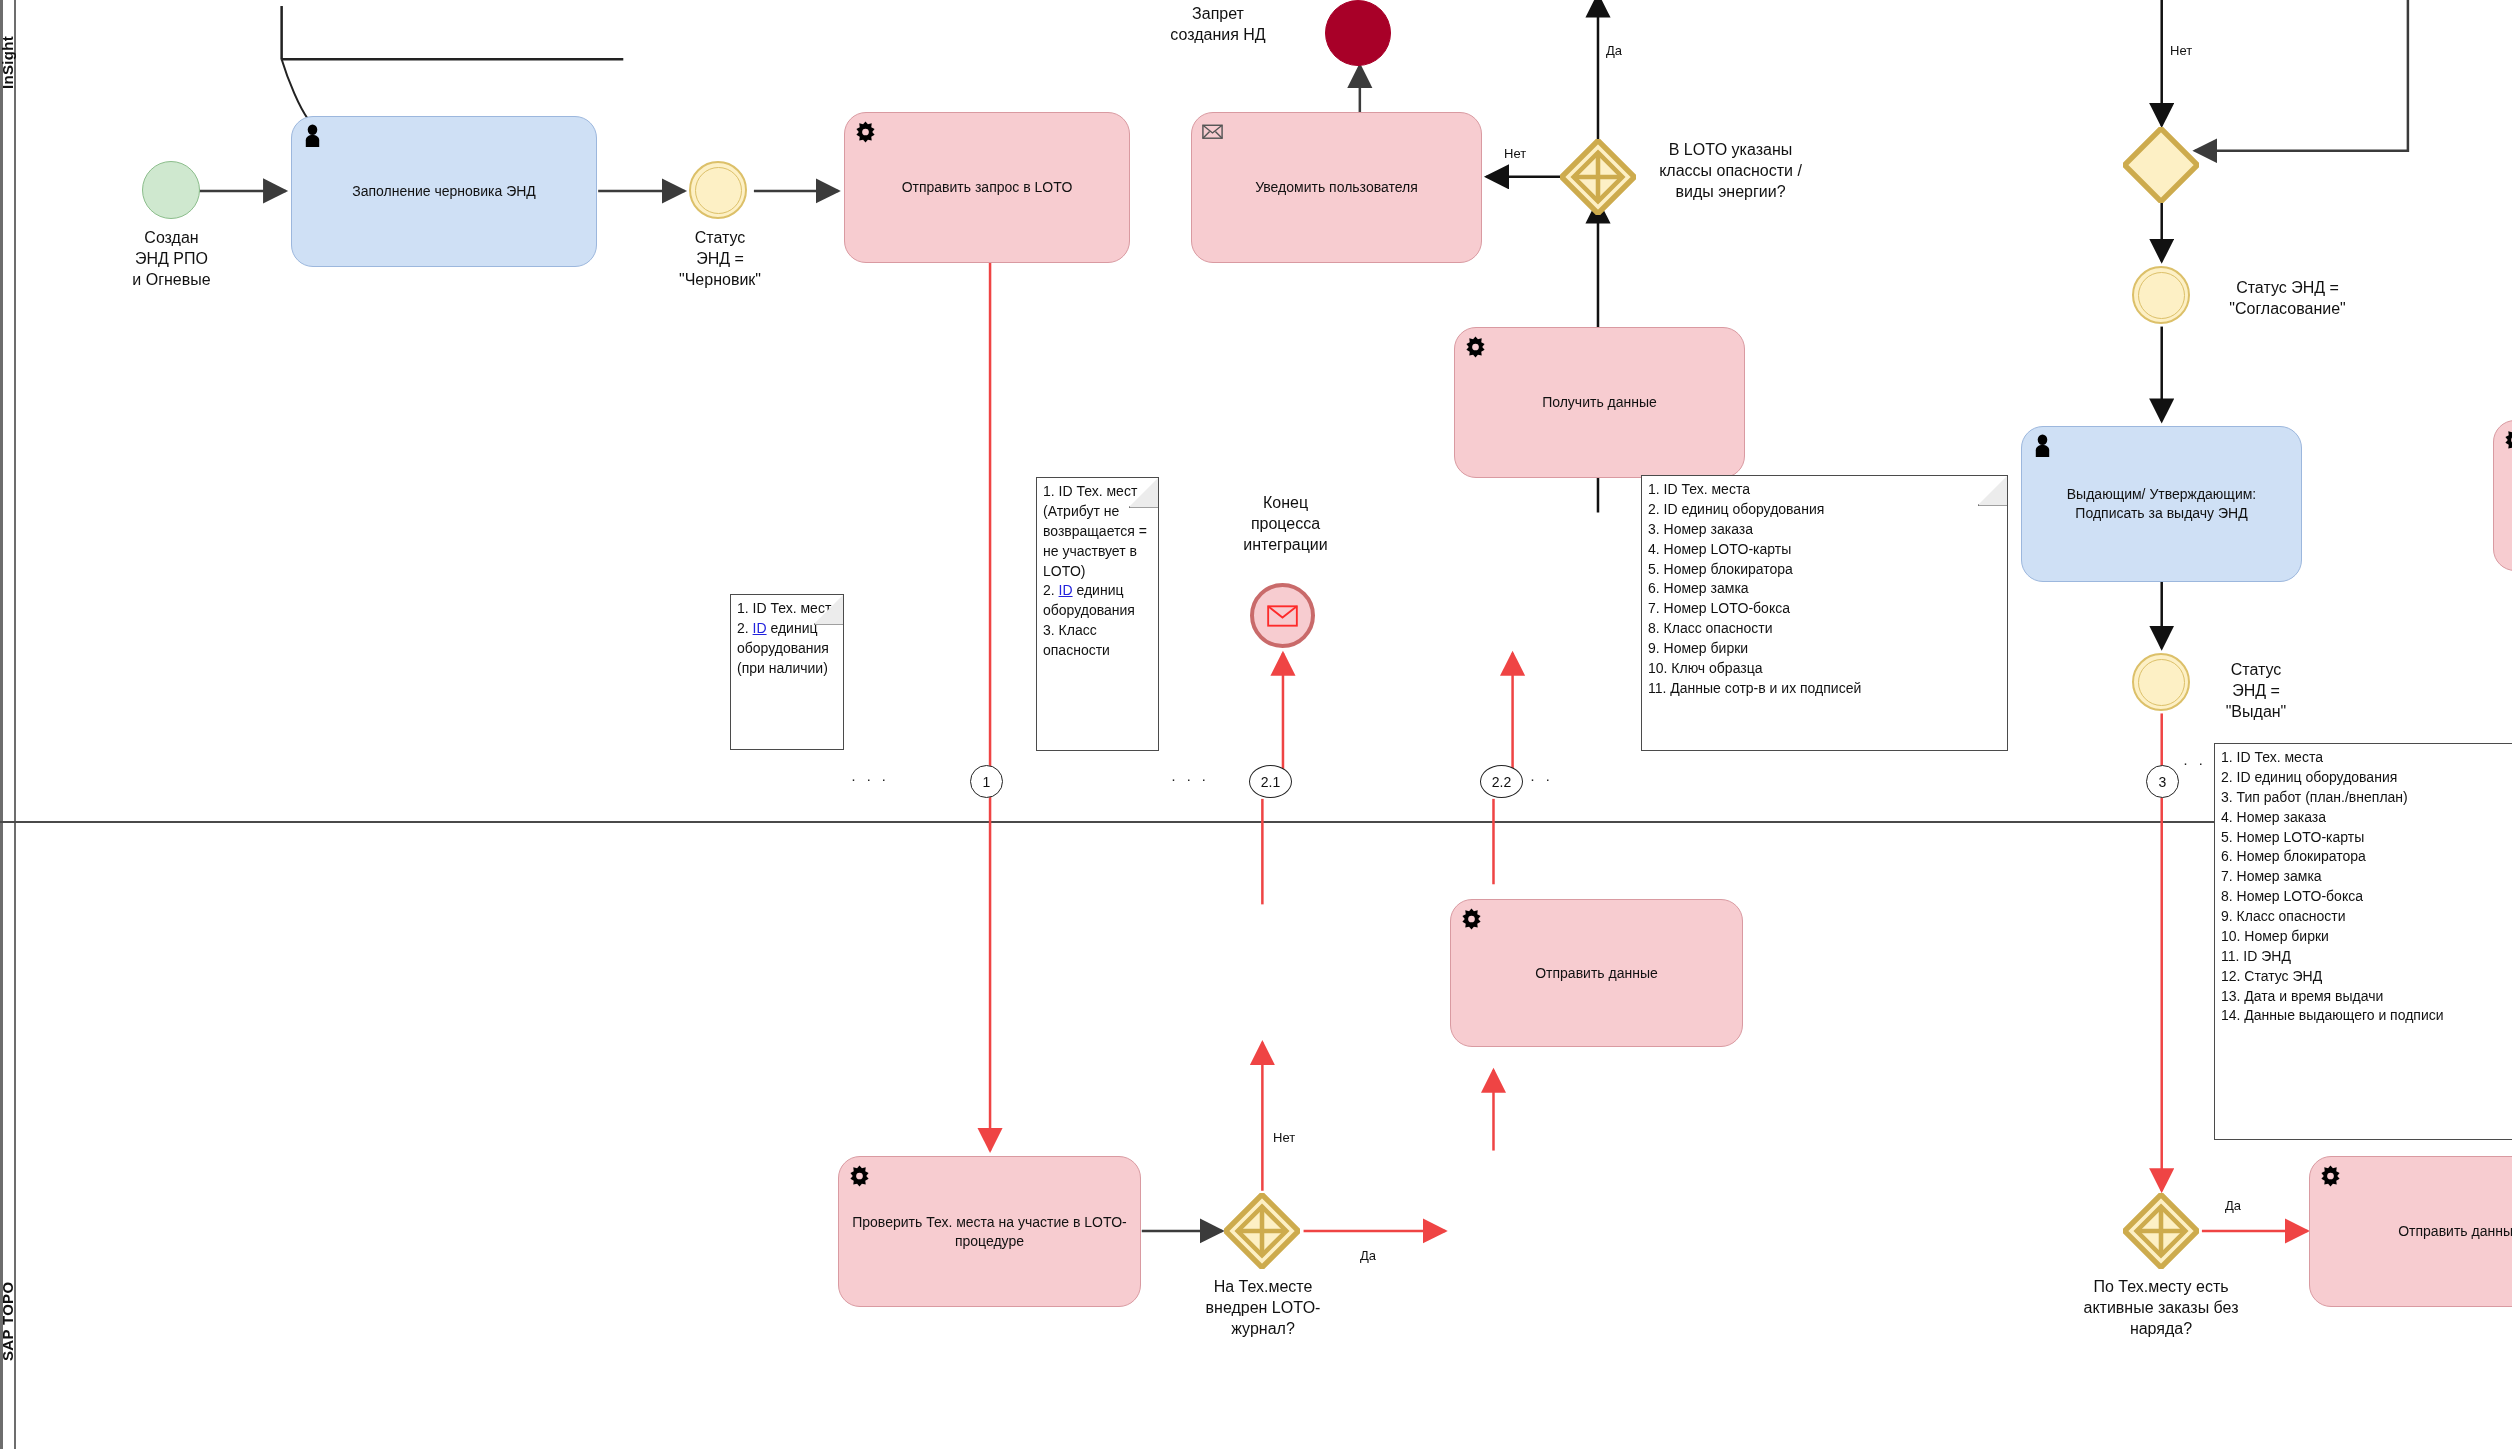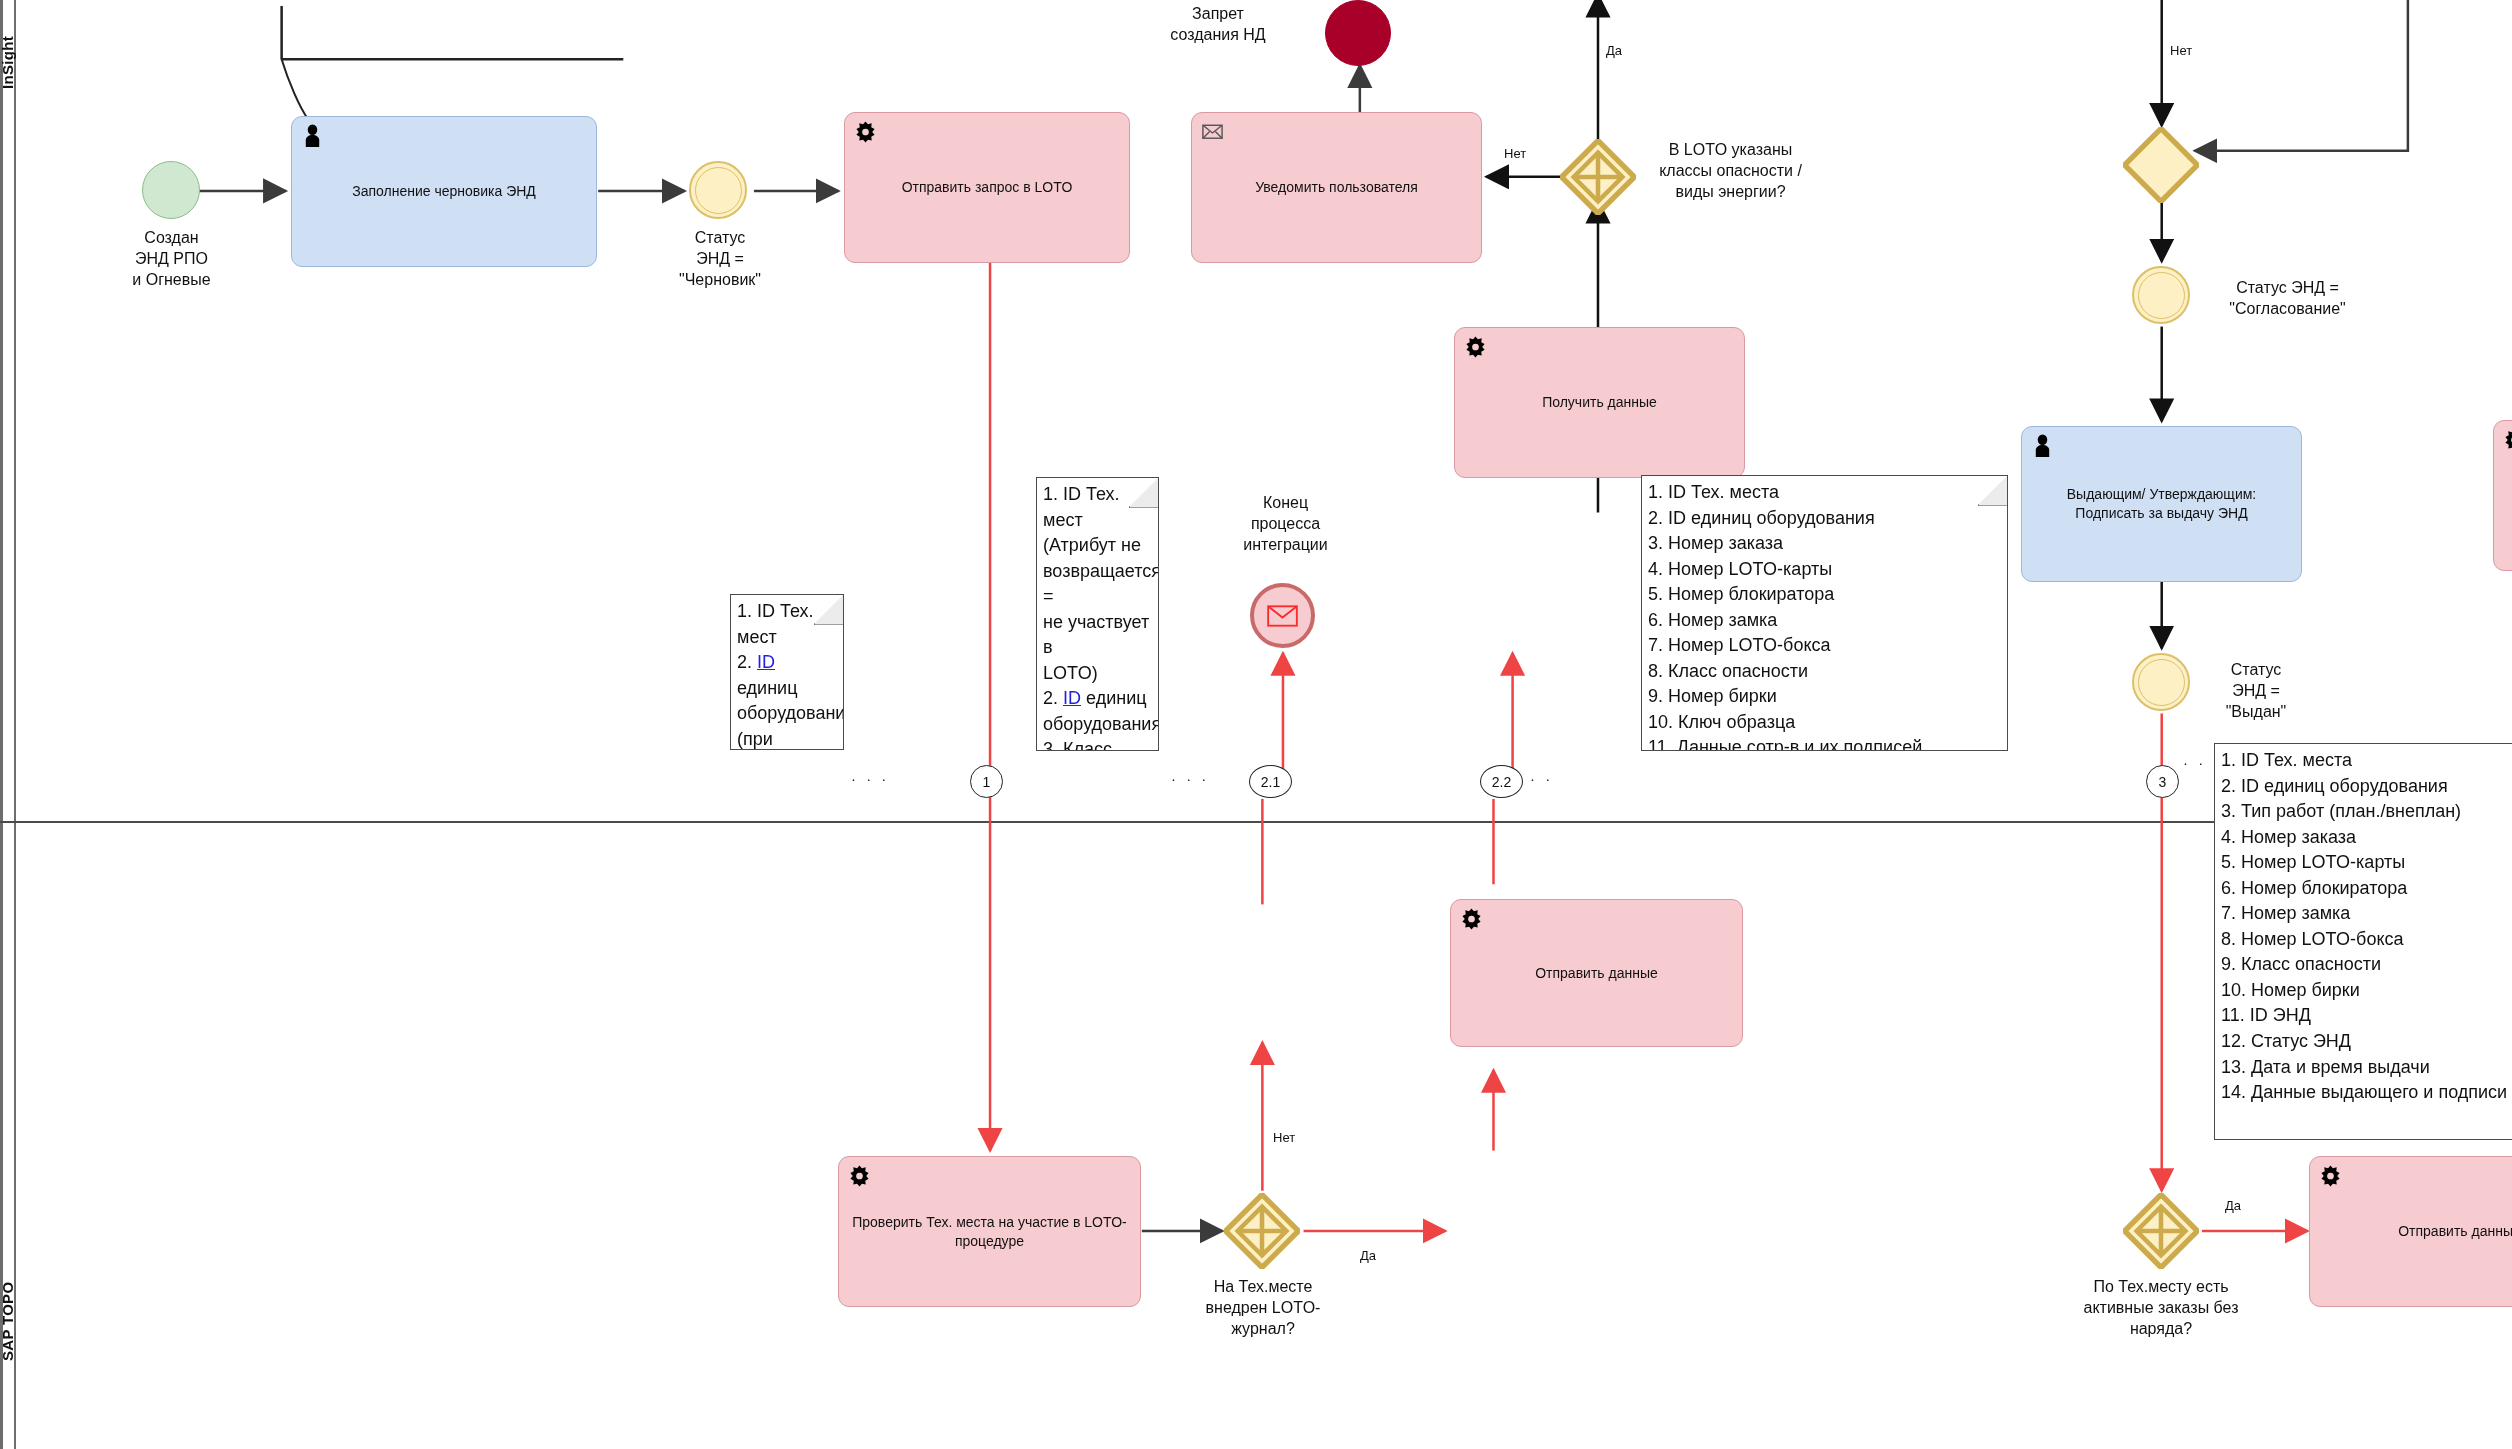--- a/index.html
+++ b/index.html
@@ -7,21 +7,21 @@
   #stage{position:relative;width:2579px;height:1449px;background:#fff;overflow:hidden;}
 
   
   .pool-border{position:absolute;background:#6d6d6d;}
   .lane-label{position:absolute;writing-mode:vertical-rl;transform:rotate(180deg);
       font-weight:bold;font-size:15px;color:#111;letter-spacing:0.3px;
       display:flex;align-items:center;justify-content:center;}
   .lane-sep{position:absolute;height:2px;background:#4a4a4a;}
 
   
-  .task{position:absolute;border-radius:11px;box-sizing:border-box;
+  .task{position:absolute;border-radius:22px;box-sizing:border-box;
         display:flex;align-items:center;justify-content:center;text-align:center;
         font-size:14px;line-height:1.35;color:#111;padding:5px 9px;}
   .task.blue{background:#cfe0f5;border:1.5px solid #9cb7dd;}
   .task.pink{background:#f7ccd0;border:1.5px solid #d99aa1;}
   .task .lbl{max-width:100%;}
   .task .marker{position:absolute;left:9px;top:7px;width:23px;height:23px;}
 
   
   .ev{position:absolute;border-radius:50%;box-sizing:border-box;}
   .ev.start-green{background:#cfe8cf;border:1.5px solid #8bbd8b;}
@@ -36,21 +36,21 @@
   .gw{position:absolute;}
   .gw svg{display:block;}
 
   
   .lab{position:absolute;font-size:16px;line-height:1.32;color:#111;text-align:center;}
   .lab.left{text-align:center;}
   .flow-lab{position:absolute;font-size:13px;color:#111;}
 
   
   .note{position:absolute;background:#fff;border:1.5px solid #4b4b4b;box-sizing:border-box;
-        font-size:18px;line-height:1.42;color:#111;padding:4px 5px 4px 6px;overflow:hidden;}
+        font-size:14px;line-height:1.42;color:#111;padding:4px 5px 4px 6px;overflow:hidden;}
   .note .fold{position:absolute;right:-1.5px;top:-1.5px;width:30px;height:30px;
         background:#ececec;border-left:1.5px solid #4b4b4b;border-bottom:1.5px solid #4b4b4b;
         clip-path:polygon(0 100%,100% 0,100% 100%);}
   .note ol,.note ul{margin:0;padding:0;list-style:none;}
   .note li{white-space:nowrap;}
   .note.wrap li{white-space:normal;}
   .idlink{color:#2222dd;text-decoration:underline;}
 
   
   .anno{position:absolute;font-style:italic;font-weight:bold;font-size:14px;

